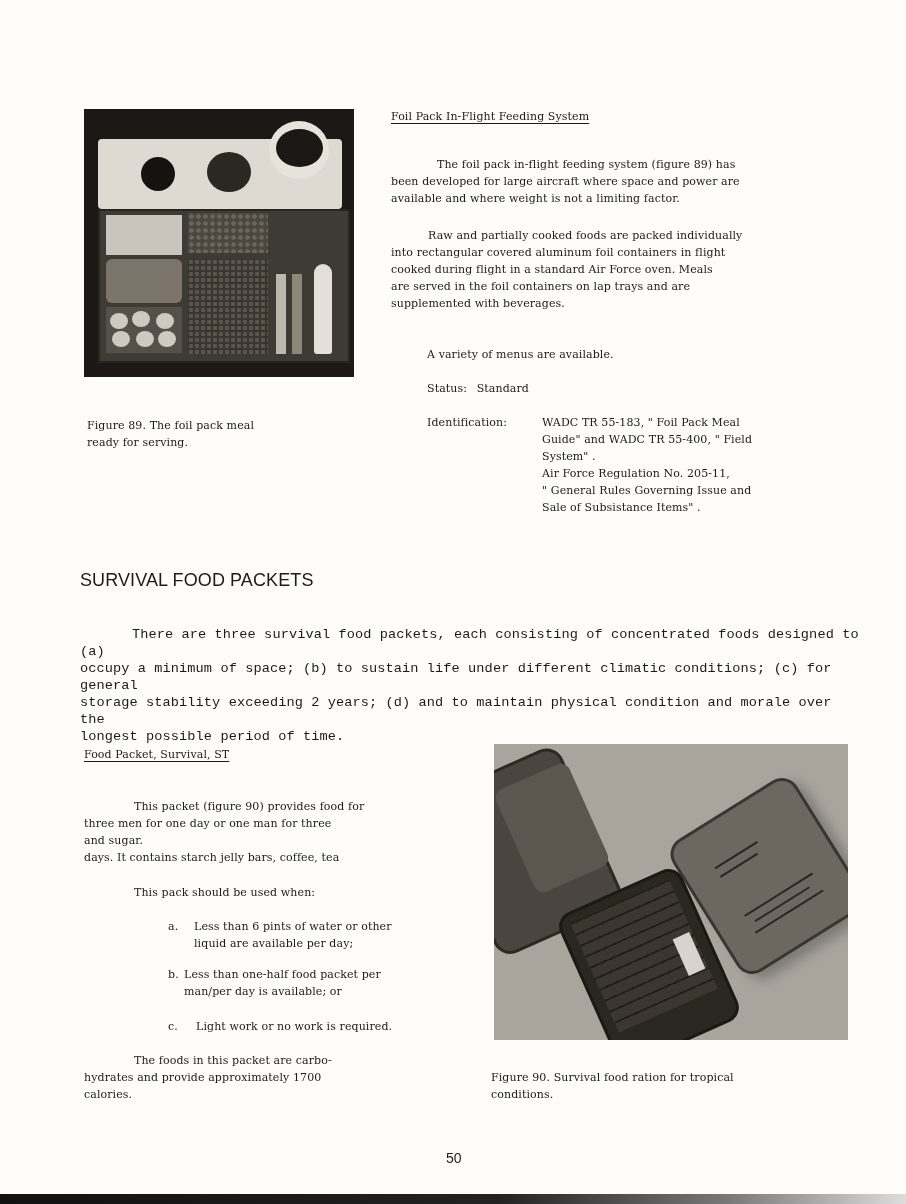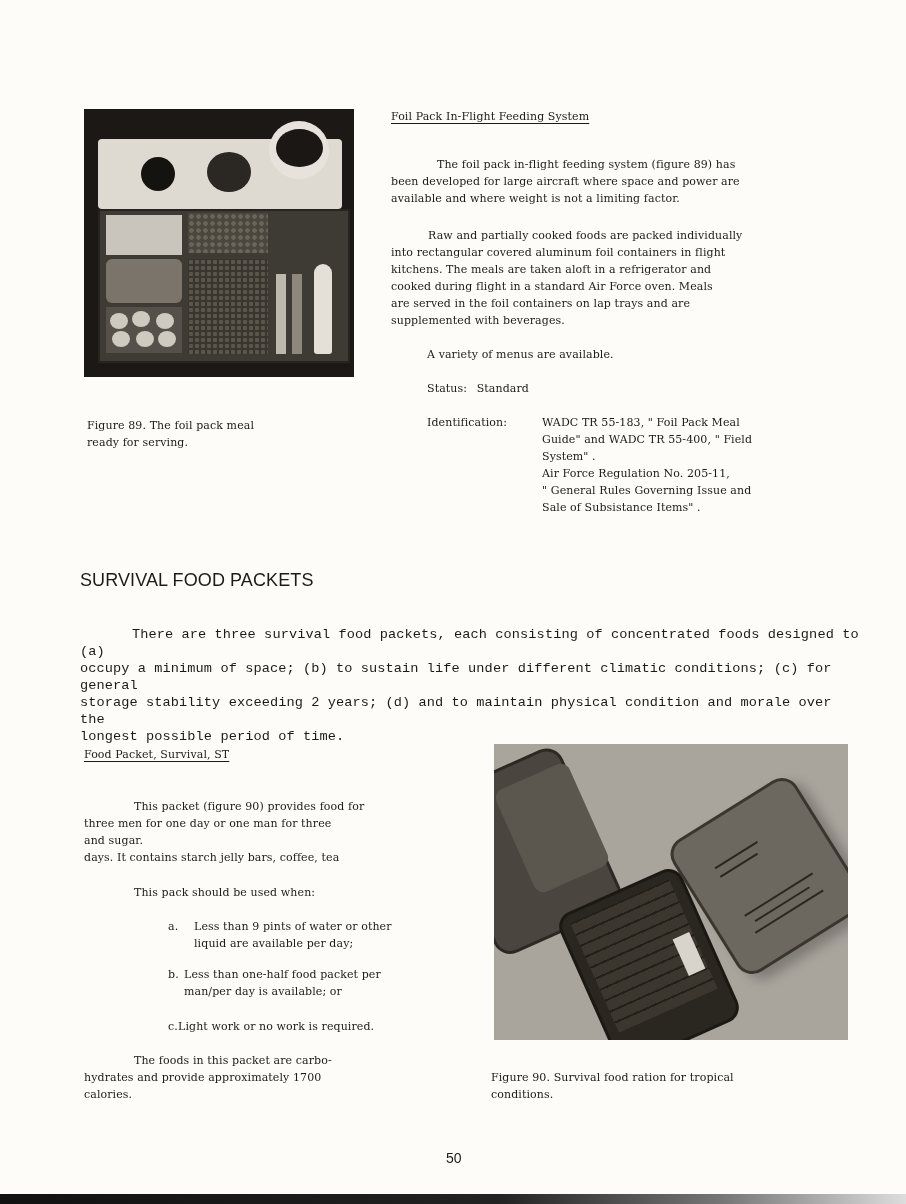--- a/index.html
+++ b/index.html
@@ -83,21 +83,20 @@
 
 <div class="abs txt" style="left:391px;top:156px;width:470px">
   <div class="indent">The foil pack in-flight feeding system (figure 89) has</div>
   <div>been developed for large aircraft where space and power are</div>
   <div>available and where weight is not a limiting factor.</div>
 </div>
 
 <div class="abs txt" style="left:391px;top:227px;width:470px">
   <div class="indent" style="text-indent:37px">Raw and partially cooked foods are packed individually</div>
   <div>into rectangular covered aluminum foil containers in flight</div>
-  <div>kitchens.  The meals are taken aloft in a refrigerator and</div>
   <div>cooked during flight in a standard Air Force oven.  Meals</div>
   <div>are served in the foil containers on lap trays and are</div>
   <div>supplemented with beverages.</div>
 </div>
 
 <div class="abs txt" style="left:427px;top:346px">A variety of menus are available.</div>
 
 <div class="abs txt" style="left:427px;top:380px">
   <span>Status:</span>
   <span style="margin-left:6px">Standard</span>
@@ -129,34 +128,34 @@
   <div>three men for one day or one man for three</div>
   <div>and sugar.</div>
   <div>days.  It contains starch jelly bars, coffee, tea</div>
 </div>
 
 <div class="abs txt" style="left:134px;top:884px">This pack should be used when:</div>
 
 <div class="abs txt" style="left:168px;top:918px;width:300px">
   <span class="abs" style="left:0;top:0">a.</span>
   <div style="margin-left:26px">
-    <div>Less than 9 pints of water or other</div>
+    <div>Less than 6 pints of water or other</div>
     <div>liquid are available per day;</div>
   </div>
 </div>
 <div class="abs txt" style="left:168px;top:966px;width:300px">
   <span class="abs" style="left:0;top:0">b.</span>
   <div style="margin-left:16px">
     <div>Less than one-half food packet per</div>
     <div>man/per day is available; or</div>
   </div>
 </div>
 <div class="abs txt" style="left:168px;top:1018px;width:300px">
   <span class="abs" style="left:0;top:0">c.</span>
-  <div style="margin-left:10px">
+  <div style="margin-left:28px">
     <div>Light work or no work is required.</div>
   </div>
 </div>
 
 <div class="abs txt" style="left:84px;top:1052px;width:380px">
   <div style="text-indent:50px">The foods in this packet are carbo-</div>
   <div>hydrates and provide approximately 1700</div>
   <div>calories.</div>
 </div>
 

